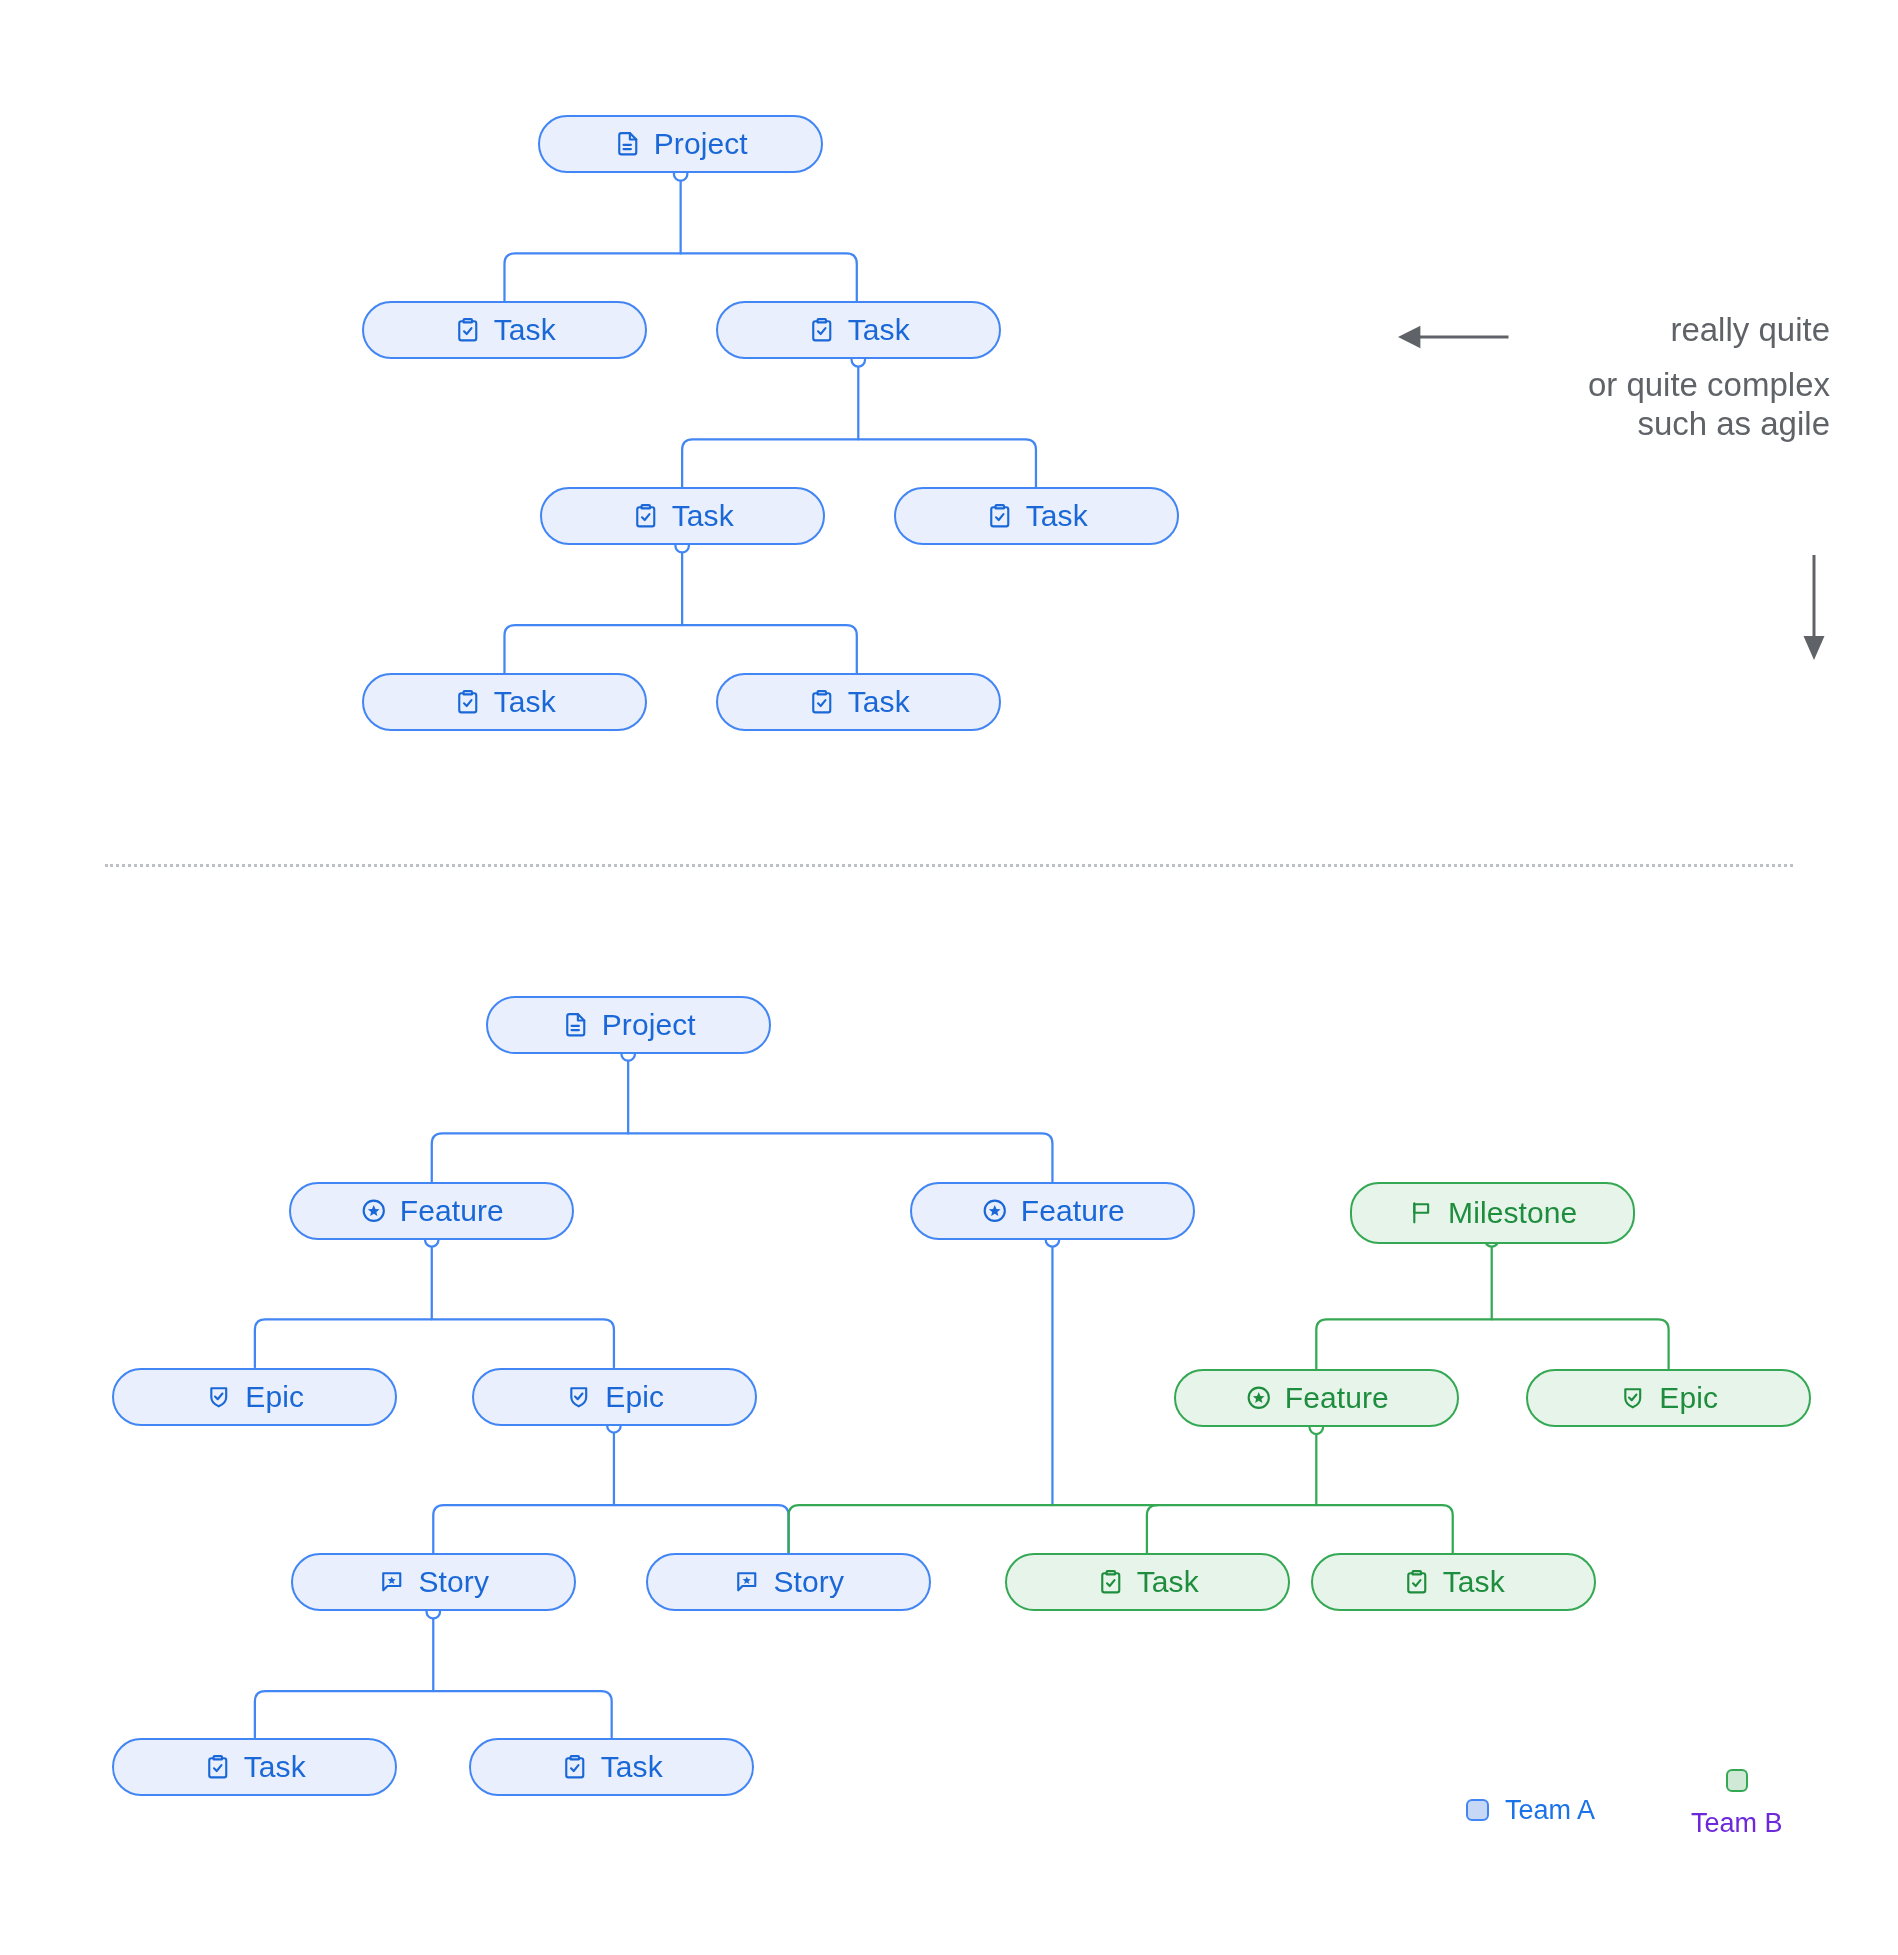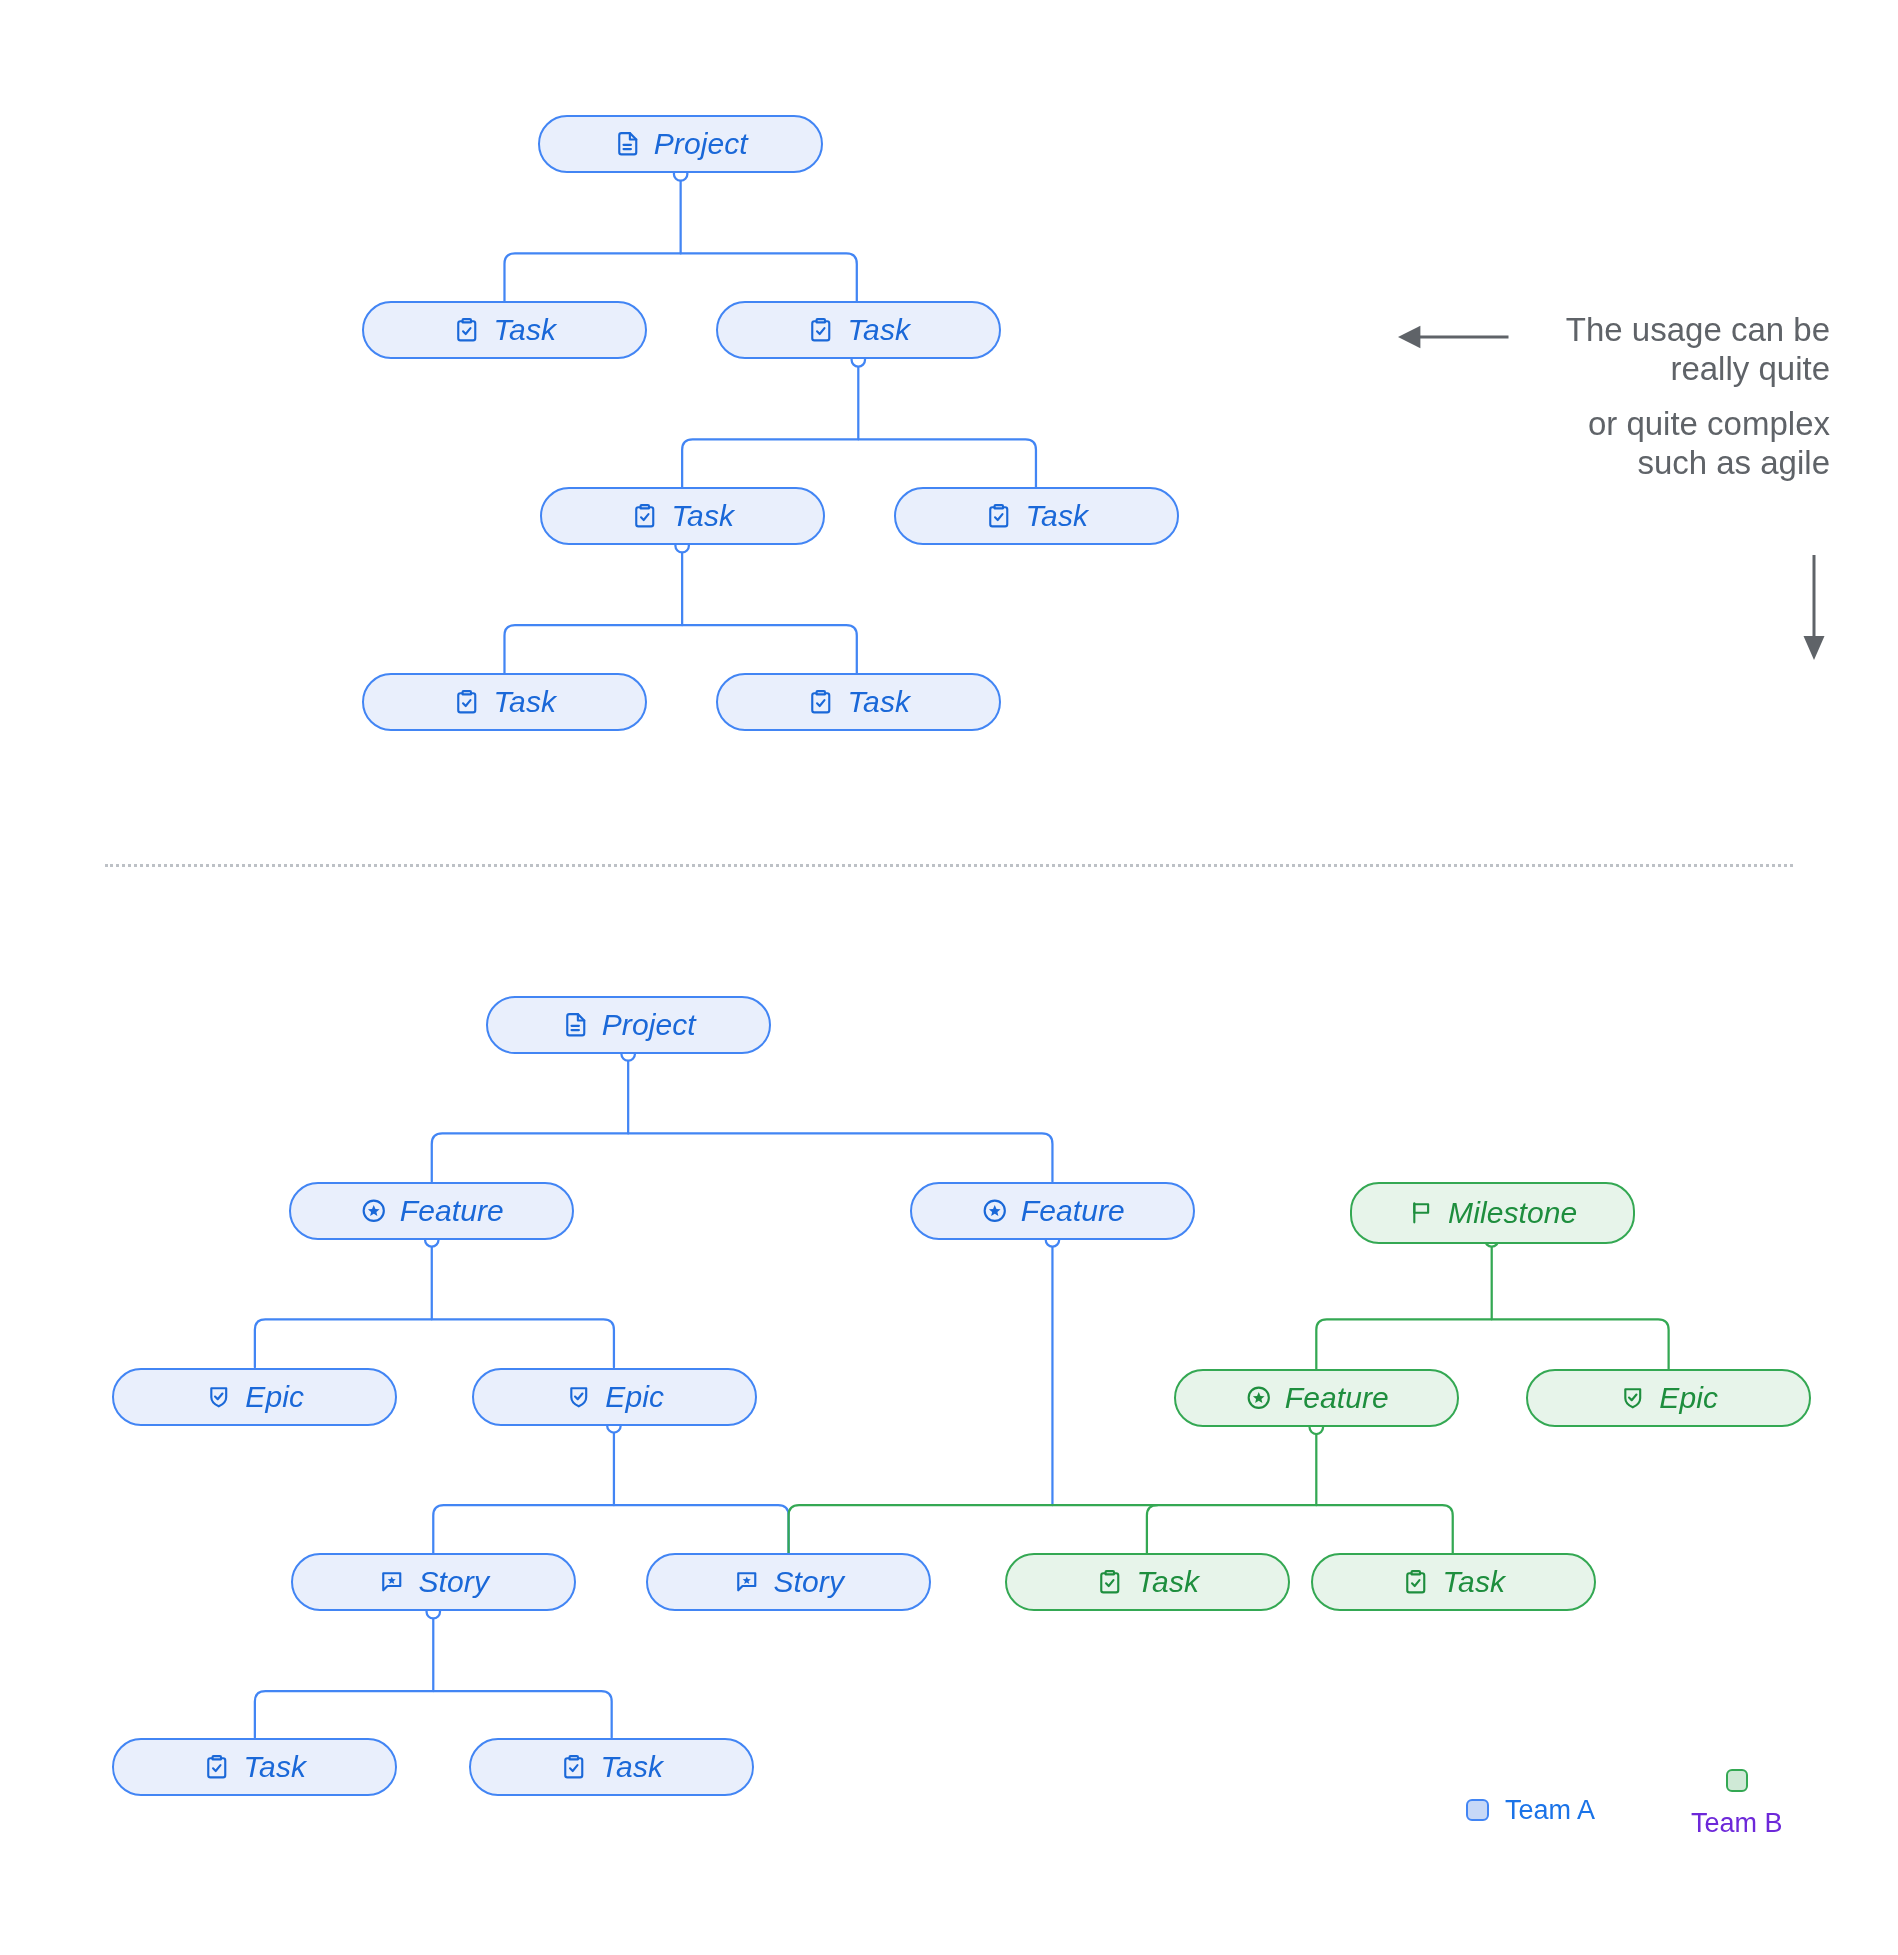--- a/index.html
+++ b/index.html
@@ -10,21 +10,20 @@
   }
   #stage{position:absolute;left:0;top:0;width:1898px;height:1955px;}
   svg.wires{position:absolute;left:0;top:0;width:1898px;height:1955px;pointer-events:none;}
 
   .node{
     position:absolute;box-sizing:border-box;
     display:flex;align-items:center;justify-content:center;gap:12px;
     border-radius:29px;border-width:2.2px;border-style:solid;
     font-size:30px;font-weight:400;letter-spacing:0.1px;
     white-space:nowrap;
-    font-style:italic;
   }
   .node .ico{display:inline-flex;align-items:center;justify-content:center;width:28.5px;height:28.5px;}
   .node .ico svg{display:block;}
   .node .lbl{line-height:1;}
 
   .team-a{background:#e9effc;border-color:#4285f4;color:#1a68d8;}
   .team-b{background:#e7f4ea;border-color:#34a853;color:#1e8e3e;}
 
   .divider{
     position:absolute;left:105px;top:864px;width:1688px;height:0;
@@ -189,21 +188,20 @@
     </span>
     <span class="lbl">Task</span>
   </div>
 
   <svg style="position:absolute;left:1398px;top:322px;width:112px;height:30px;" viewBox="0 0 150 40" xmlns="http://www.w3.org/2000/svg">
     <line x1="24" y1="20" x2="148" y2="20" stroke="#5f6368" stroke-width="4"></line>
     <polygon points="0,20 30,5 30,35" fill="#5f6368"></polygon>
   </svg>
 
   <div class="annot" style="left:1260px;top:311px;width:570px;">
-    <span class="ln">The usage can be</span>
     <span class="ln">really quite</span>
     <span class="gap"></span>
     <span class="ln">or quite complex</span>
     <span class="ln">such as agile</span>
   </div>
 
   <svg style="position:absolute;left:1799px;top:555px;width:30px;height:105px;" viewBox="0 0 40 140" xmlns="http://www.w3.org/2000/svg">
     <line x1="20" y1="0" x2="20" y2="114" stroke="#5f6368" stroke-width="4"></line>
     <polygon points="20,140 6,108 34,108" fill="#5f6368"></polygon>
   </svg>

